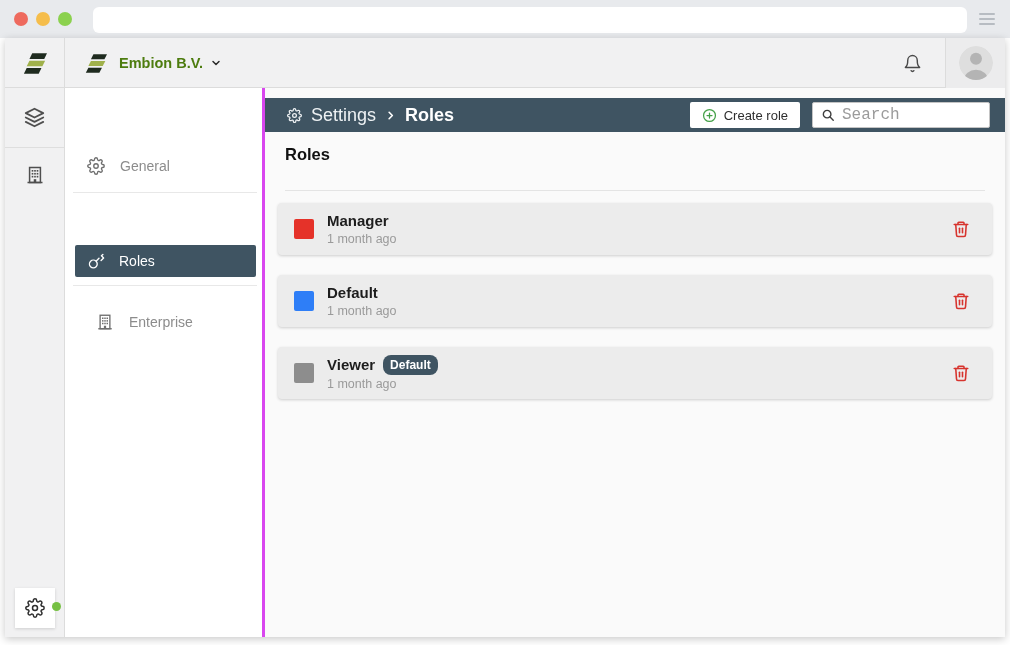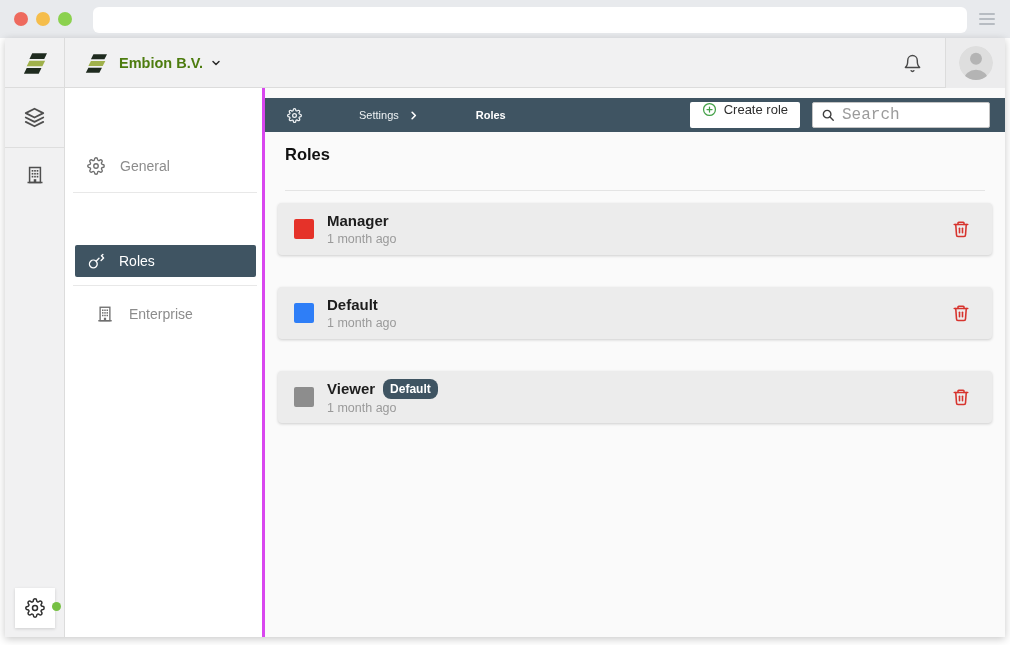--- a/index.html
+++ b/index.html
@@ -38,48 +38,48 @@
   .rail-divider { position:absolute; left:0; top:59px; width:59px; height:1px; background:#dedede; }
   .gear-card { position:absolute; left:10px; top:500px; width:40px; height:40px; background:#fff; box-shadow:0 1px 3px rgba(0,0,0,.15); display:flex; align-items:center; justify-content:center; color:#2e2e2e; cursor:pointer; }
   .status-dot { position:absolute; left:47px; top:514px; width:9px; height:9px; border-radius:50%; }
 
   
   .sidebar { position:absolute; left:60px; top:50px; width:200px; height:549px; background:#fff; border-right:3px solid #d946ef; }
   .side-item { position:absolute; left:0; width:200px; height:46px; display:flex; align-items:center; padding-left:22px; gap:15px; color:#8c8c8c; font-size:14px; cursor:pointer; }
   .side-item .s-icon { color:#6f6f6f; display:flex; }
   .side-item.general    { top:55px; }
   .side-item.users      { top:108px; }
-  .side-item.enterprise { top:203px;padding-left:31px; }
+  .side-item.enterprise { top:211px;padding-left:31px; }
   .side-item.roles-selected { top:157px; left:10px; width:181px; height:32px; background:#3f5462; border-radius:2px; color:#fff; padding-left:13px; gap:14px; }
   .side-item.roles-selected .s-icon { color:#fff; }
   .side-divider { position:absolute; left:8px; width:184px; height:1px; background:#e8e8e8; }
   .side-divider.d1 { top:104px; }
   .side-divider.d2 { top:197px; }
 
   
   .main { position:absolute; left:260px; top:50px; width:740px; height:549px; background:#fafafa; }
 
   .crumb-bar { position:absolute; left:0; top:10px; width:740px; height:34px; background:#3f5462; display:flex; align-items:center; padding:0 15px 0 22px; }
   .crumbs { display:flex; align-items:center; gap:9px; }
   .crumb-gear { color:#f0f3f5; display:flex; }
-  .crumb { font-size:11px; color:#eef2f4; cursor:pointer;margin-left:48px; }
+  .crumb { font-size:18px; color:#eef2f4; cursor:pointer; }
   .crumb.current { font-weight:bold; color:#fff; }
   .crumb-sep { color:#fff; display:flex; }
 
-  .create-btn { margin-left:auto; height:26px; background:#fff; border:none; border-radius:2px; display:flex; gap:7px; padding:0 12px; font-size:13px; color:#2e2e2e; font-family:"Liberation Sans",sans-serif; cursor:pointer; }
+  .create-btn { margin-left:auto; height:26px; background:#fff; border:none; border-radius:2px; display:flex; align-items:center; gap:7px; padding:0 12px; font-size:13px; color:#2e2e2e; font-family:"Liberation Sans",sans-serif; cursor:pointer; }
   .create-btn .plus { display:flex; color:#43a047; }
   .searchbox { margin-left:12px; width:178px; height:26px; background:#fff; border:1px solid #c4c4c4; border-radius:2px; display:flex; align-items:center; padding:0 8px; gap:7px; }
   .searchbox .mag { color:#3e3e3e; display:flex; }
   .searchbox input { border:none; outline:none; flex:1; min-width:0; font-size:16px; color:#333; font-family:Liberation Mono, monospace; background:transparent; }
   .searchbox input::placeholder { color:#9b9b9b; }
 
   .page-title { position:absolute; left:20px; top:57px; font-size:16.5px; font-weight:bold; color:#111; }
   .title-divider { position:absolute; left:20px; top:102px; width:700px; height:1px; background:#e4e4e4; }
 
-  .rows { position:absolute; left:13px; top:115px; width:714px; display:flex; flex-direction:column; gap:32px; }
+  .rows { position:absolute; left:13px; top:115px; width:714px; display:flex; flex-direction:column; gap:20px; }
   .role-row { height:52px; background:#ececec; border-radius:4px; box-shadow:0 1px 3px rgba(0,0,0,.18); display:flex; align-items:center; padding:0 22px 0 16px; }
   .swatch { width:20px; height:20px; border-radius:2px; flex:none; }
   .role-text { margin-left:13px; display:flex; flex-direction:column; justify-content:center; }
   .role-name-line { display:flex; align-items:center; gap:8px; }
   .role-name { font-size:15px; font-weight:bold; color:#1d1d1d; line-height:1.15; }
   .badge { background:#3f5462; color:#fff; font-size:12px; font-weight:bold; padding:2.5px 7px; border-radius:8px; line-height:1.2; }
   .role-time { font-size:12.5px; color:#9a9a9a; margin-top:2px; }
   .trash-btn { margin-left:auto; color:#d7342e; display:flex; cursor:pointer; background:none; border:none; padding:0; }
 
   svg { display:block; }

